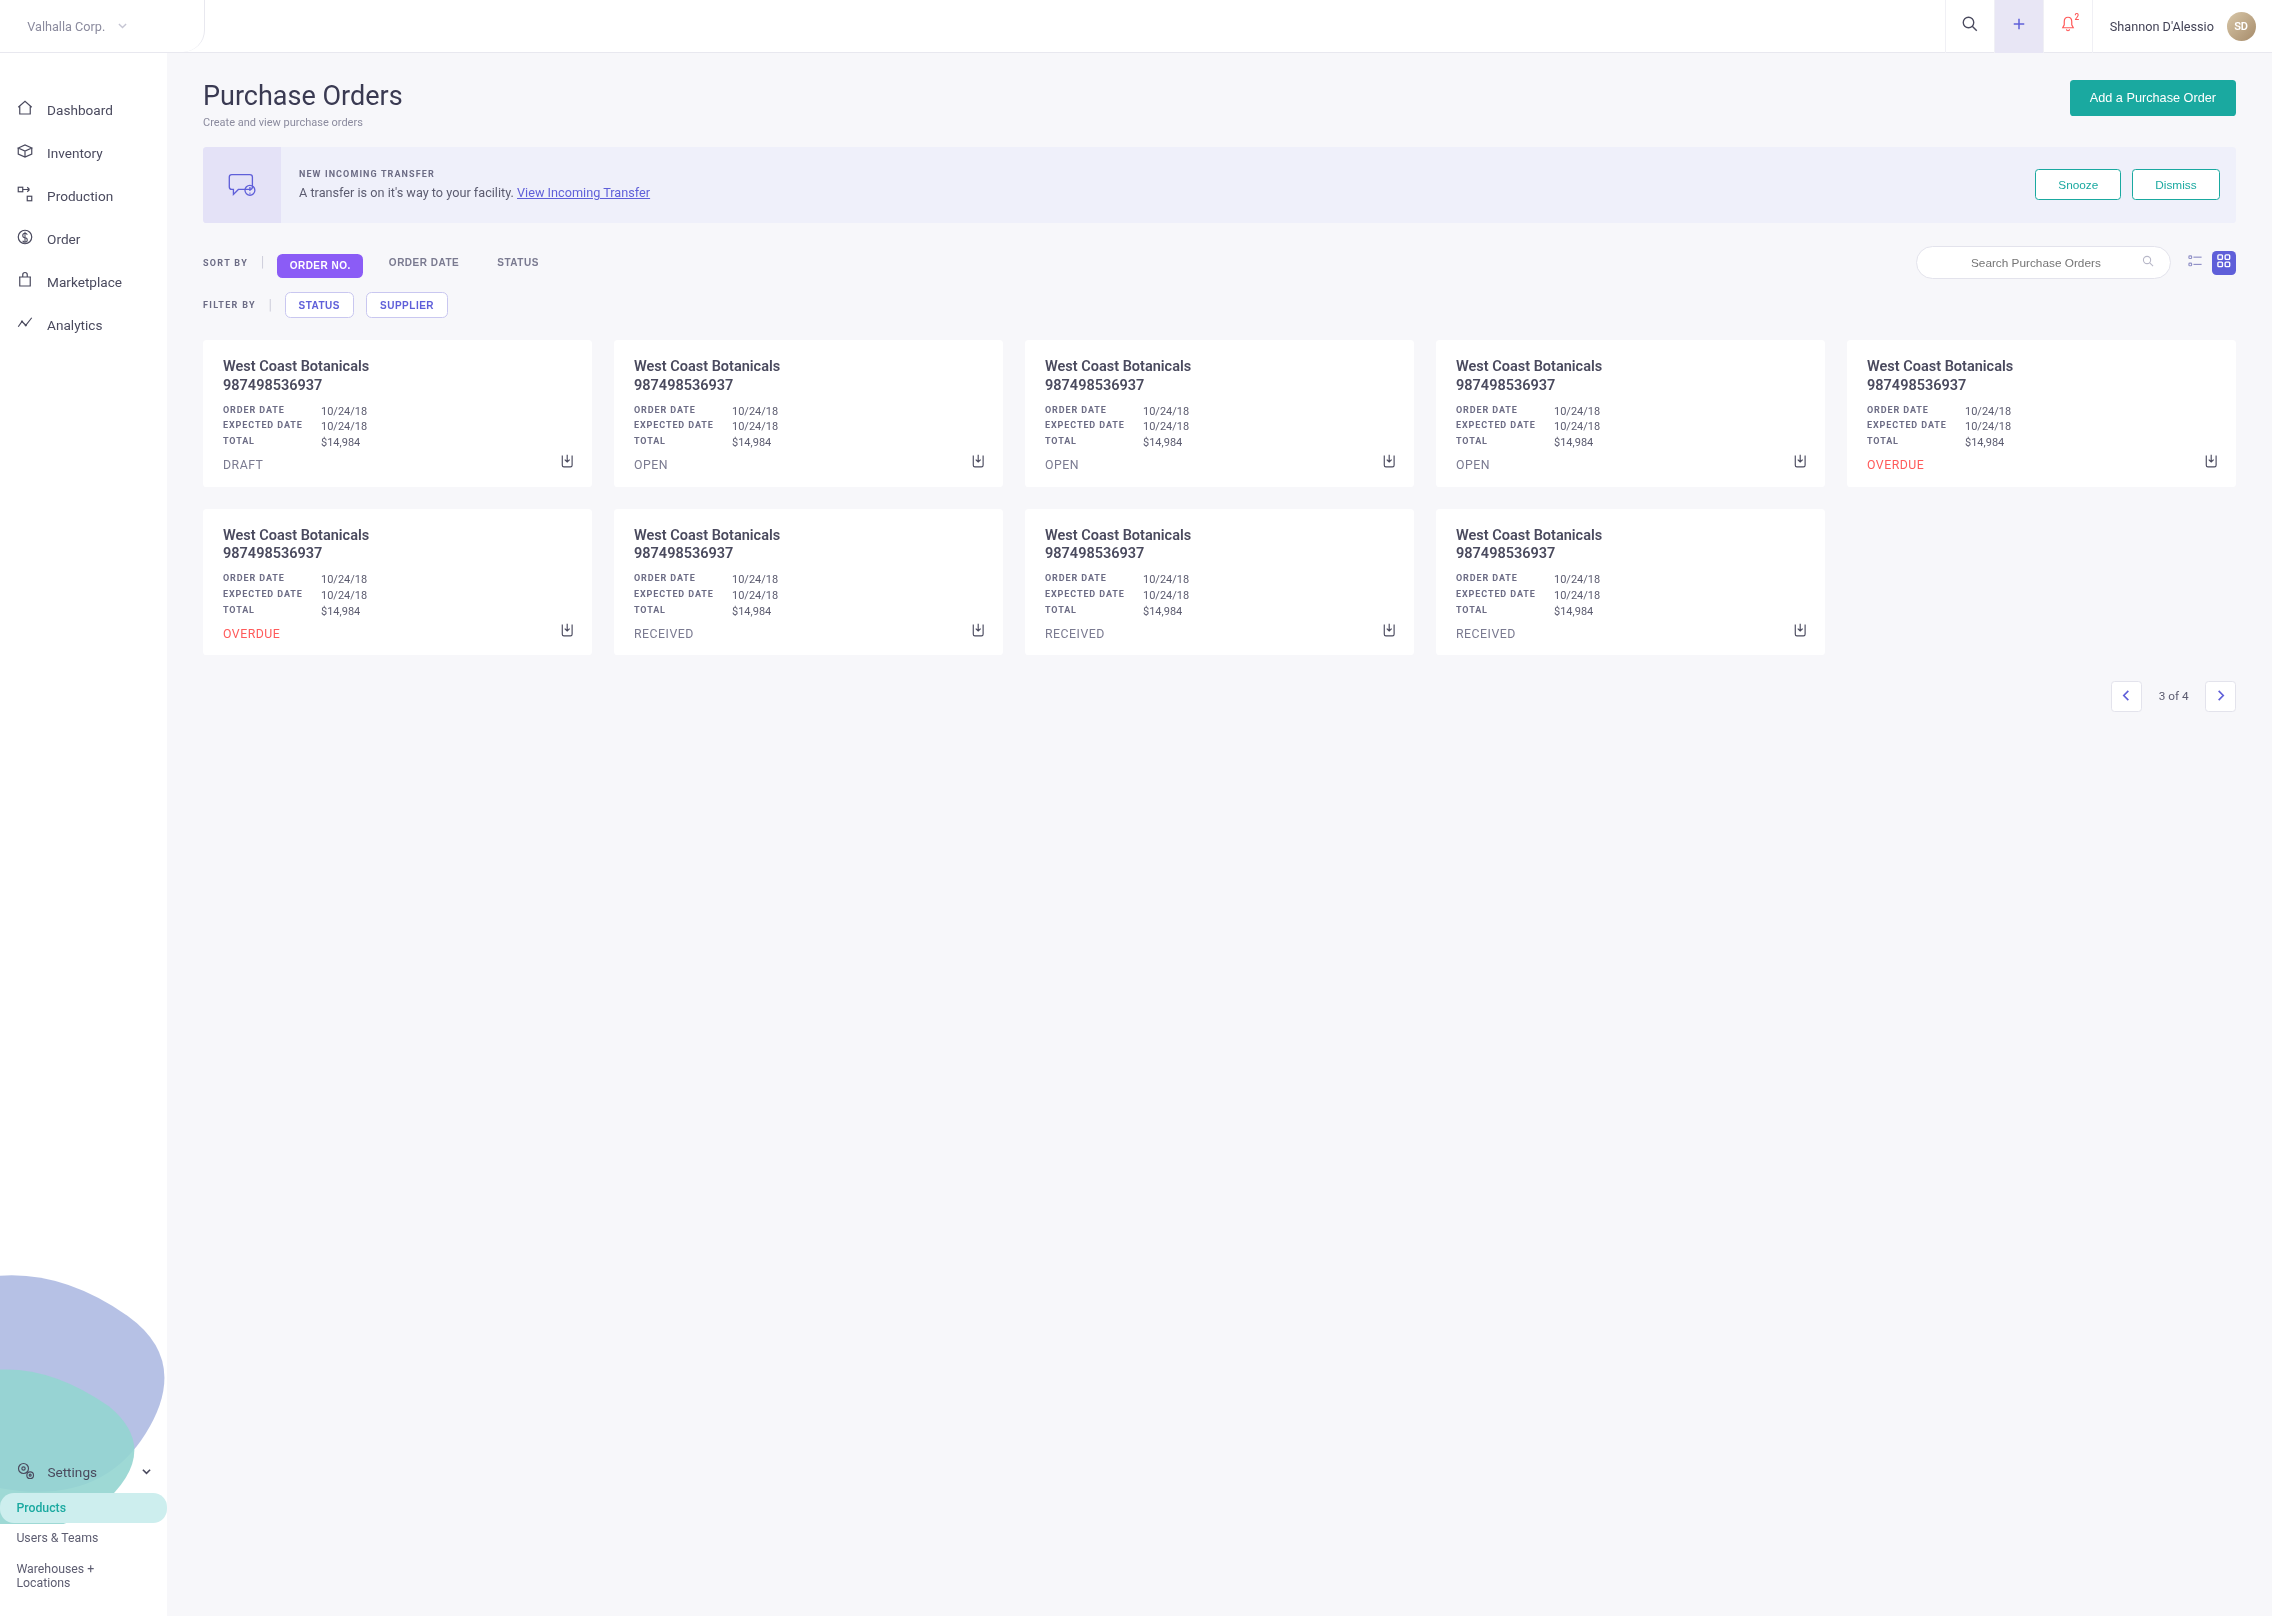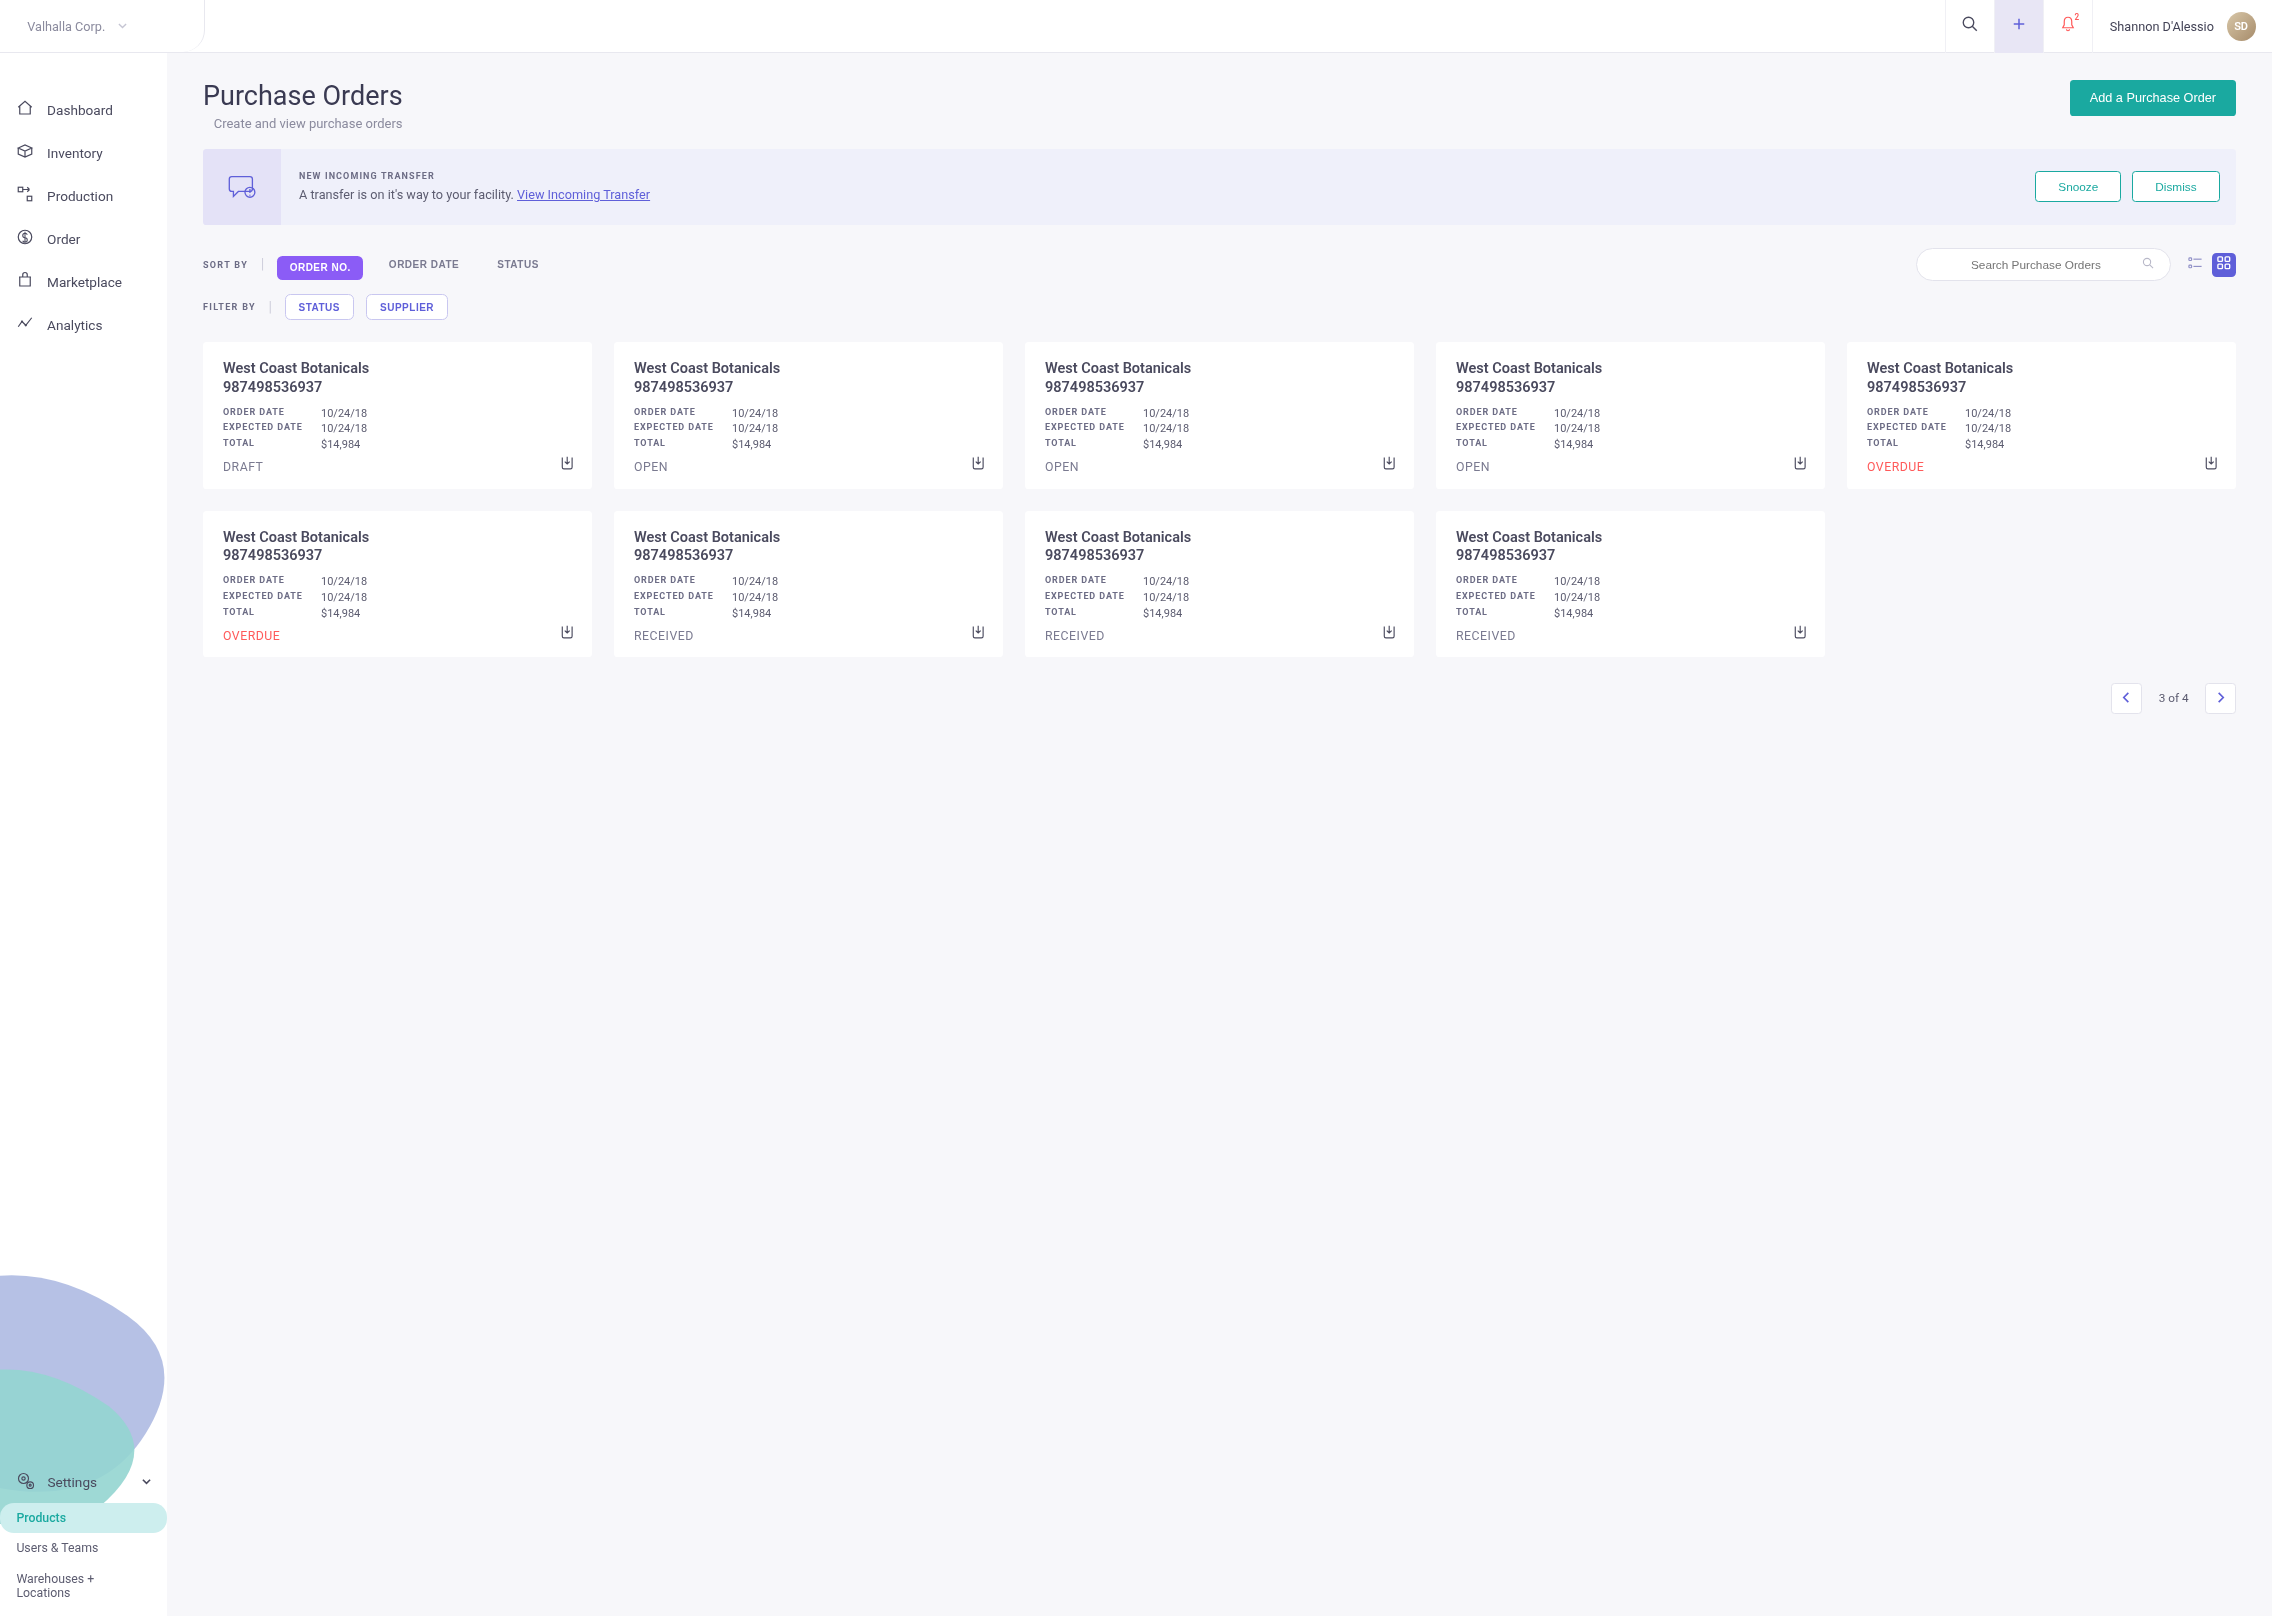--- a/index.html
+++ b/index.html
@@ -15,29 +15,29 @@
 .top-icon-btn svg { width: 18px; height: 18px; }
 .user-area { display: flex; align-items: center; gap: 12.7px; padding: 0 16.4px; border-left: 0.9px solid #f0f0f5; height: 53px; cursor: pointer; }
 .user-name { font-size: 12.7px; color: #434356; }
 .avatar { width: 29px; height: 29px; border-radius: 50%; background: linear-gradient(135deg,#d8c7a8,#a68b6a); display:flex; align-items:center; justify-content:center; color:#fff; font-size:11px; font-weight:600;}
 .shell { display: flex; min-height: calc(100vh - 53px); }
 .sidebar { width: 167px; background: #fff; display: flex; flex-direction: column; position: relative; overflow:hidden;}
 .nav { padding-top: 35px; }
 .nav-item { display: flex; align-items: center; gap: 12.7px; padding: 11px 16.4px; font-size: 13.6px; color: #4a4a5e; cursor: pointer; }
 .nav-item svg { width: 18px; height: 18px; flex-shrink:0;}
 .wave-bg { position: absolute; bottom: 91px; left: -36px; width: 236px; height: 291px; pointer-events:none;}
-.bottom-nav { margin-top: auto; padding-bottom: 8px; position: relative; z-index:2;}
+.bottom-nav { margin-top: auto; padding-bottom: 18px; position: relative; z-index:2;}
 .settings-item { display: flex; align-items: center; gap: 11px; padding: 9px 16.4px; font-size: 13.6px; color: #4a4a5e; cursor: pointer; }
 .settings-item svg { width: 20px; height: 20px; }
 .sub-item { padding: 8.2px 16.4px; font-size: 12.3px; color: #5c5c70; cursor: pointer; border-radius: 14px; }
 .sub-item.active { background: #cdeeee; color: #1aa9a0; font-weight: 500; }
 .content { flex: 1; padding: 27px 36px; }
 .page-header { display: flex; justify-content: space-between; align-items: flex-start; margin-bottom: 18px; }
 .page-title { font-size: 27px; font-weight: 400; color: #3a3a52; margin-bottom: 3.6px; }
-.page-subtitle { font-size: 13px; color: #8b8b9e; text-align: right; }
+.page-subtitle { font-size: 11px; color: #8b8b9e; }
 .primary-btn { background: #1aa9a0; color: #fff; border: none; border-radius: 3.6px; padding: 11px 20px; font-size: 12.7px; cursor: pointer; }
 .banner { display: flex; align-items: center; background: #eff0fa; border-radius: 3.6px; padding: 0; margin-bottom: 23.6px; }
 .banner-icon-box { background: #e4e2f7; width: 78px; height: 76px; display:flex; align-items:center; justify-content:center; border-radius: 3.6px 0 0 3.6px;}
 .banner-icon-box svg { width: 33px; height: 33px; }
 .banner-text { padding: 12.7px 18px; flex:1;}
 .banner-title { text-transform: uppercase; letter-spacing: 1.1px; font-size: 9px; font-weight: 700; color: #6c6c85; margin-bottom: 5.5px; }
 .banner-msg { font-size: 12.7px; color: #5c5c70; }
 .banner-link { color: #5f5fd9; text-decoration: underline; cursor:pointer;}
 .banner-actions { display: flex; gap: 11px; padding-right: 16.4px; }
 .outline-btn { background: #fff; border: 0.9px solid #1aa9a0; color: #1aa9a0; border-radius: 3.6px; padding: 7.3px 22px; font-size: 11.8px; cursor: pointer; text-align: center; }

